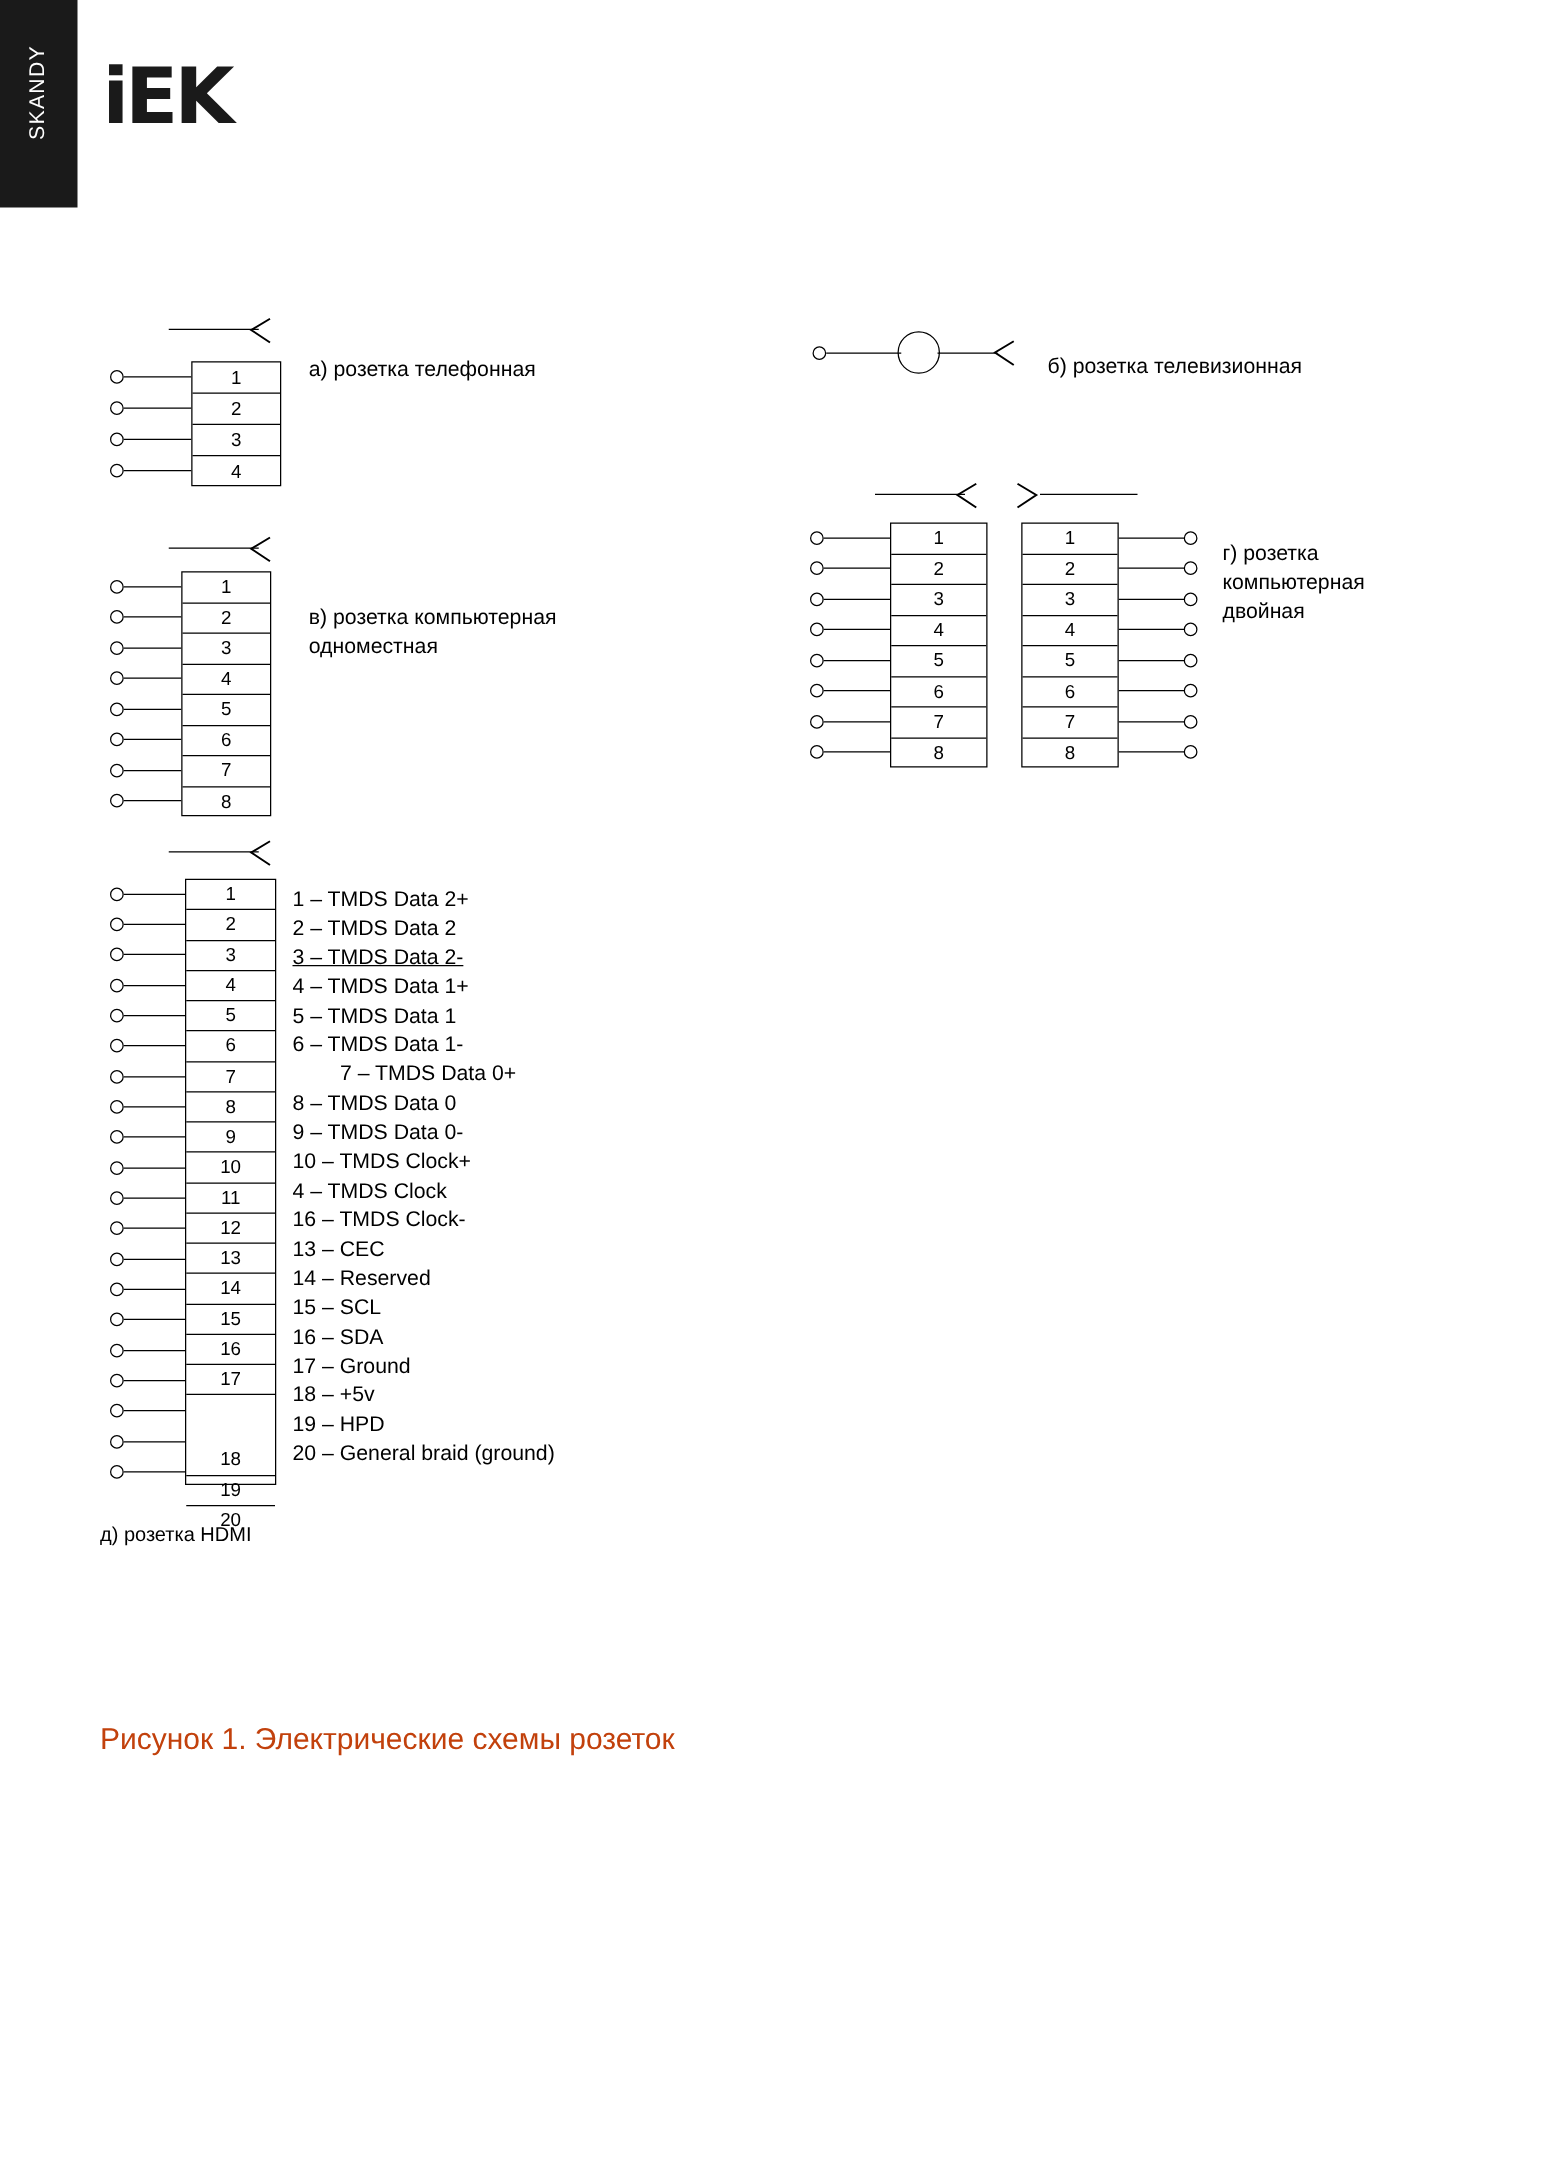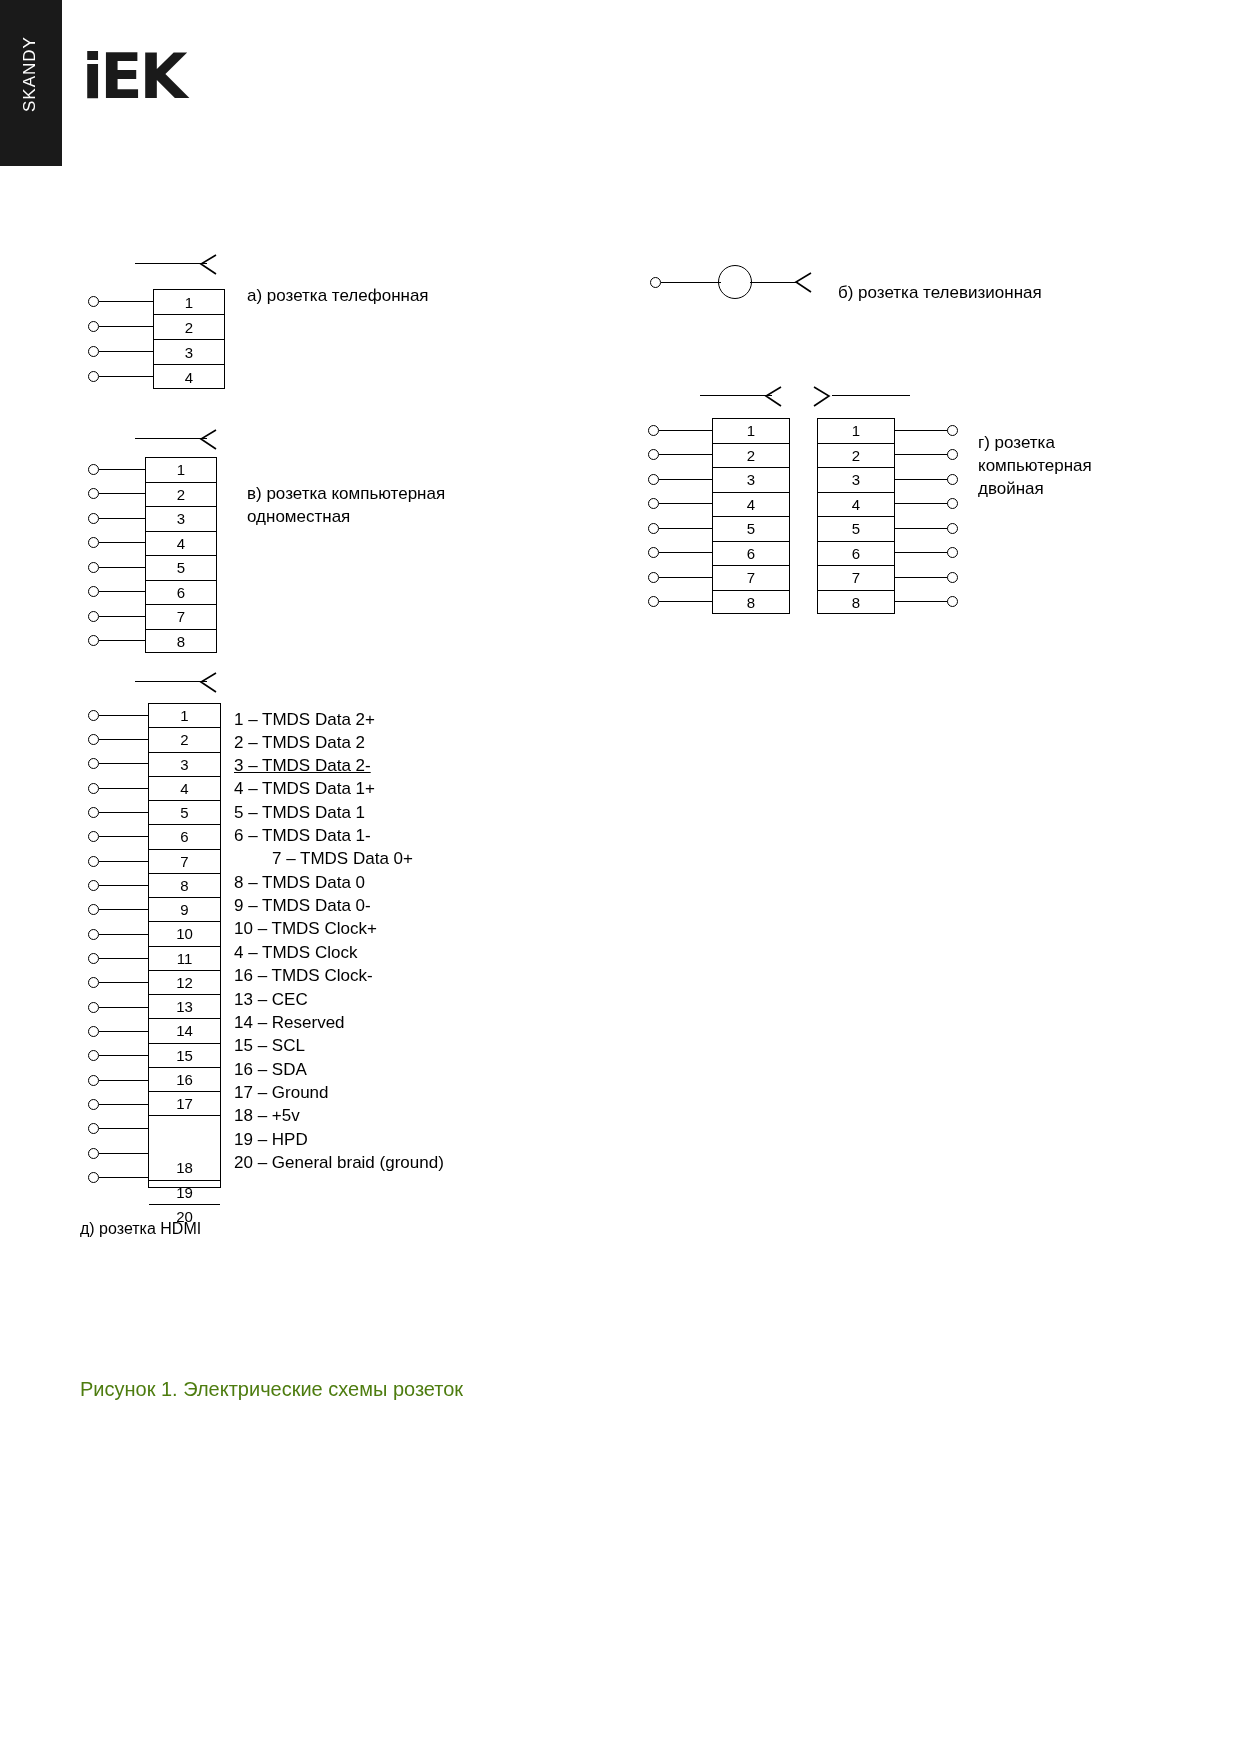--- a/index.html
+++ b/index.html
@@ -103,22 +103,22 @@
     white-space: pre-line;
   }
   .pin-label {
     position: absolute;
     font-size: 17px;
     line-height: 23.6px;
     color: #000;
   }
   .fig-caption {
     position: absolute;
-    font-size: 20px;
-    color: #4d7c0f;
+    font-size: 24px;
+    color: #c2410c;
   }
   .small-caption {
     position: absolute;
     font-size: 16px;
     color: #000;
   }
 </style>
 </head>
 <body>
 

